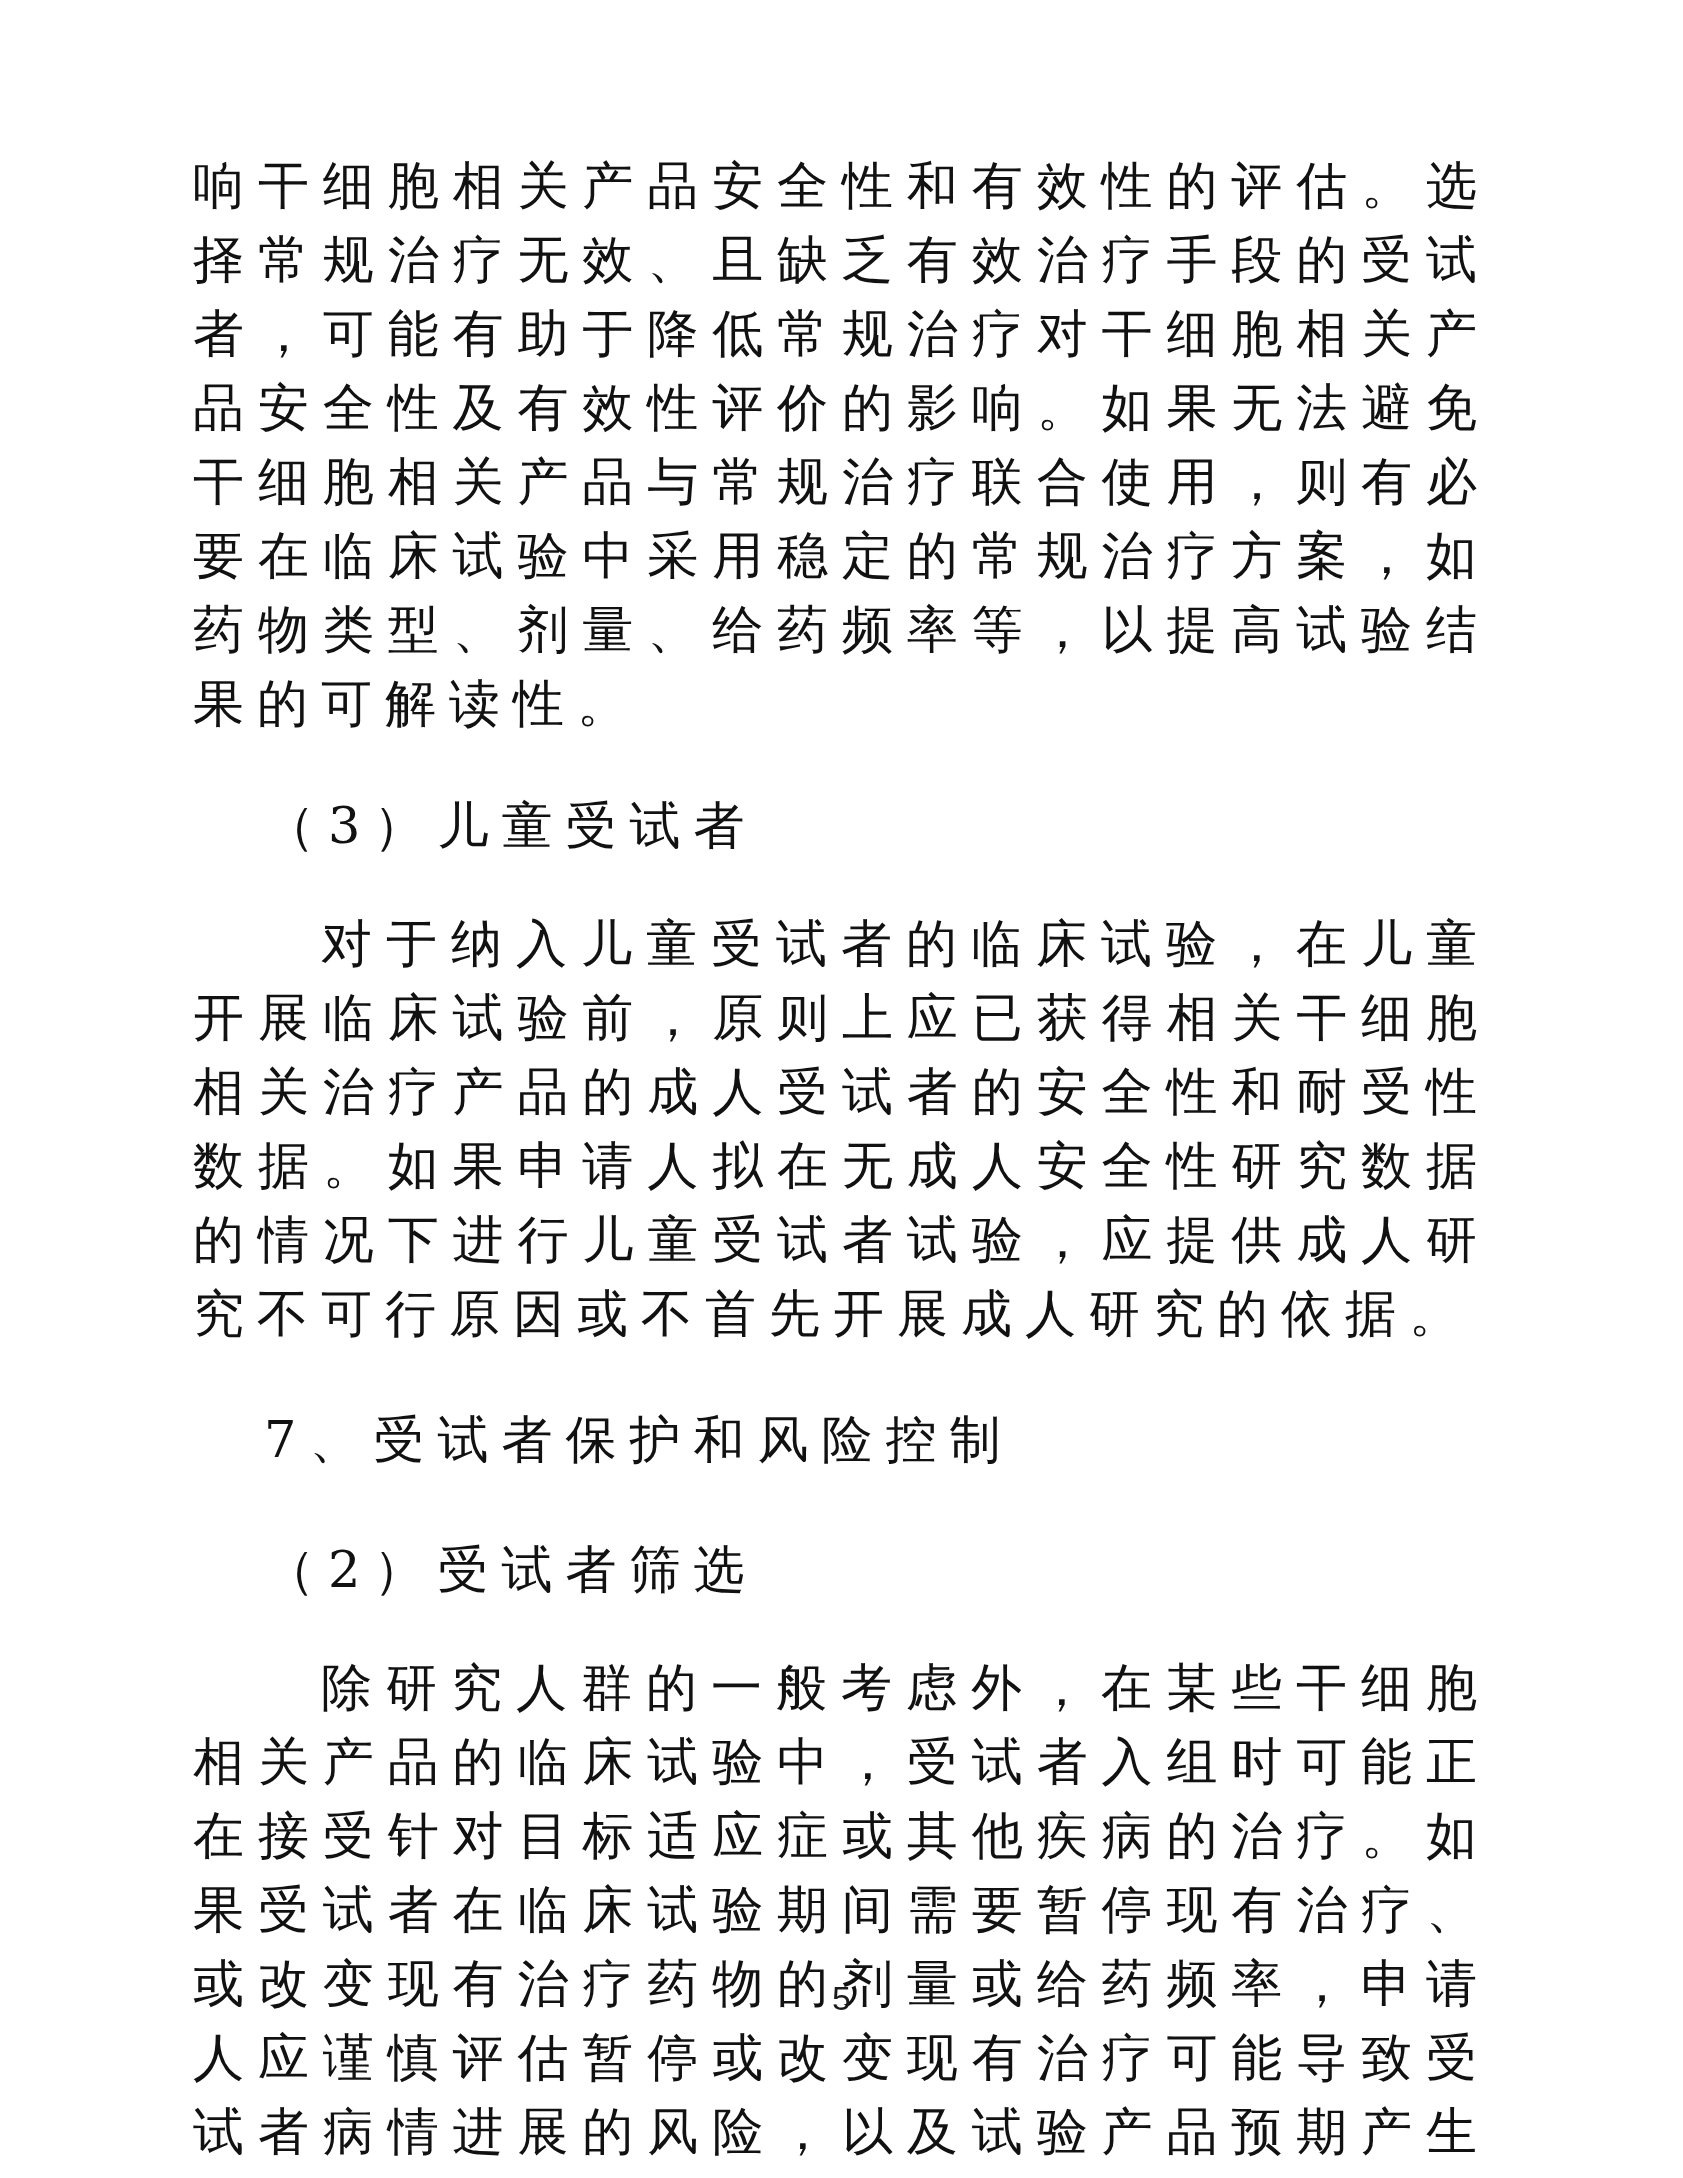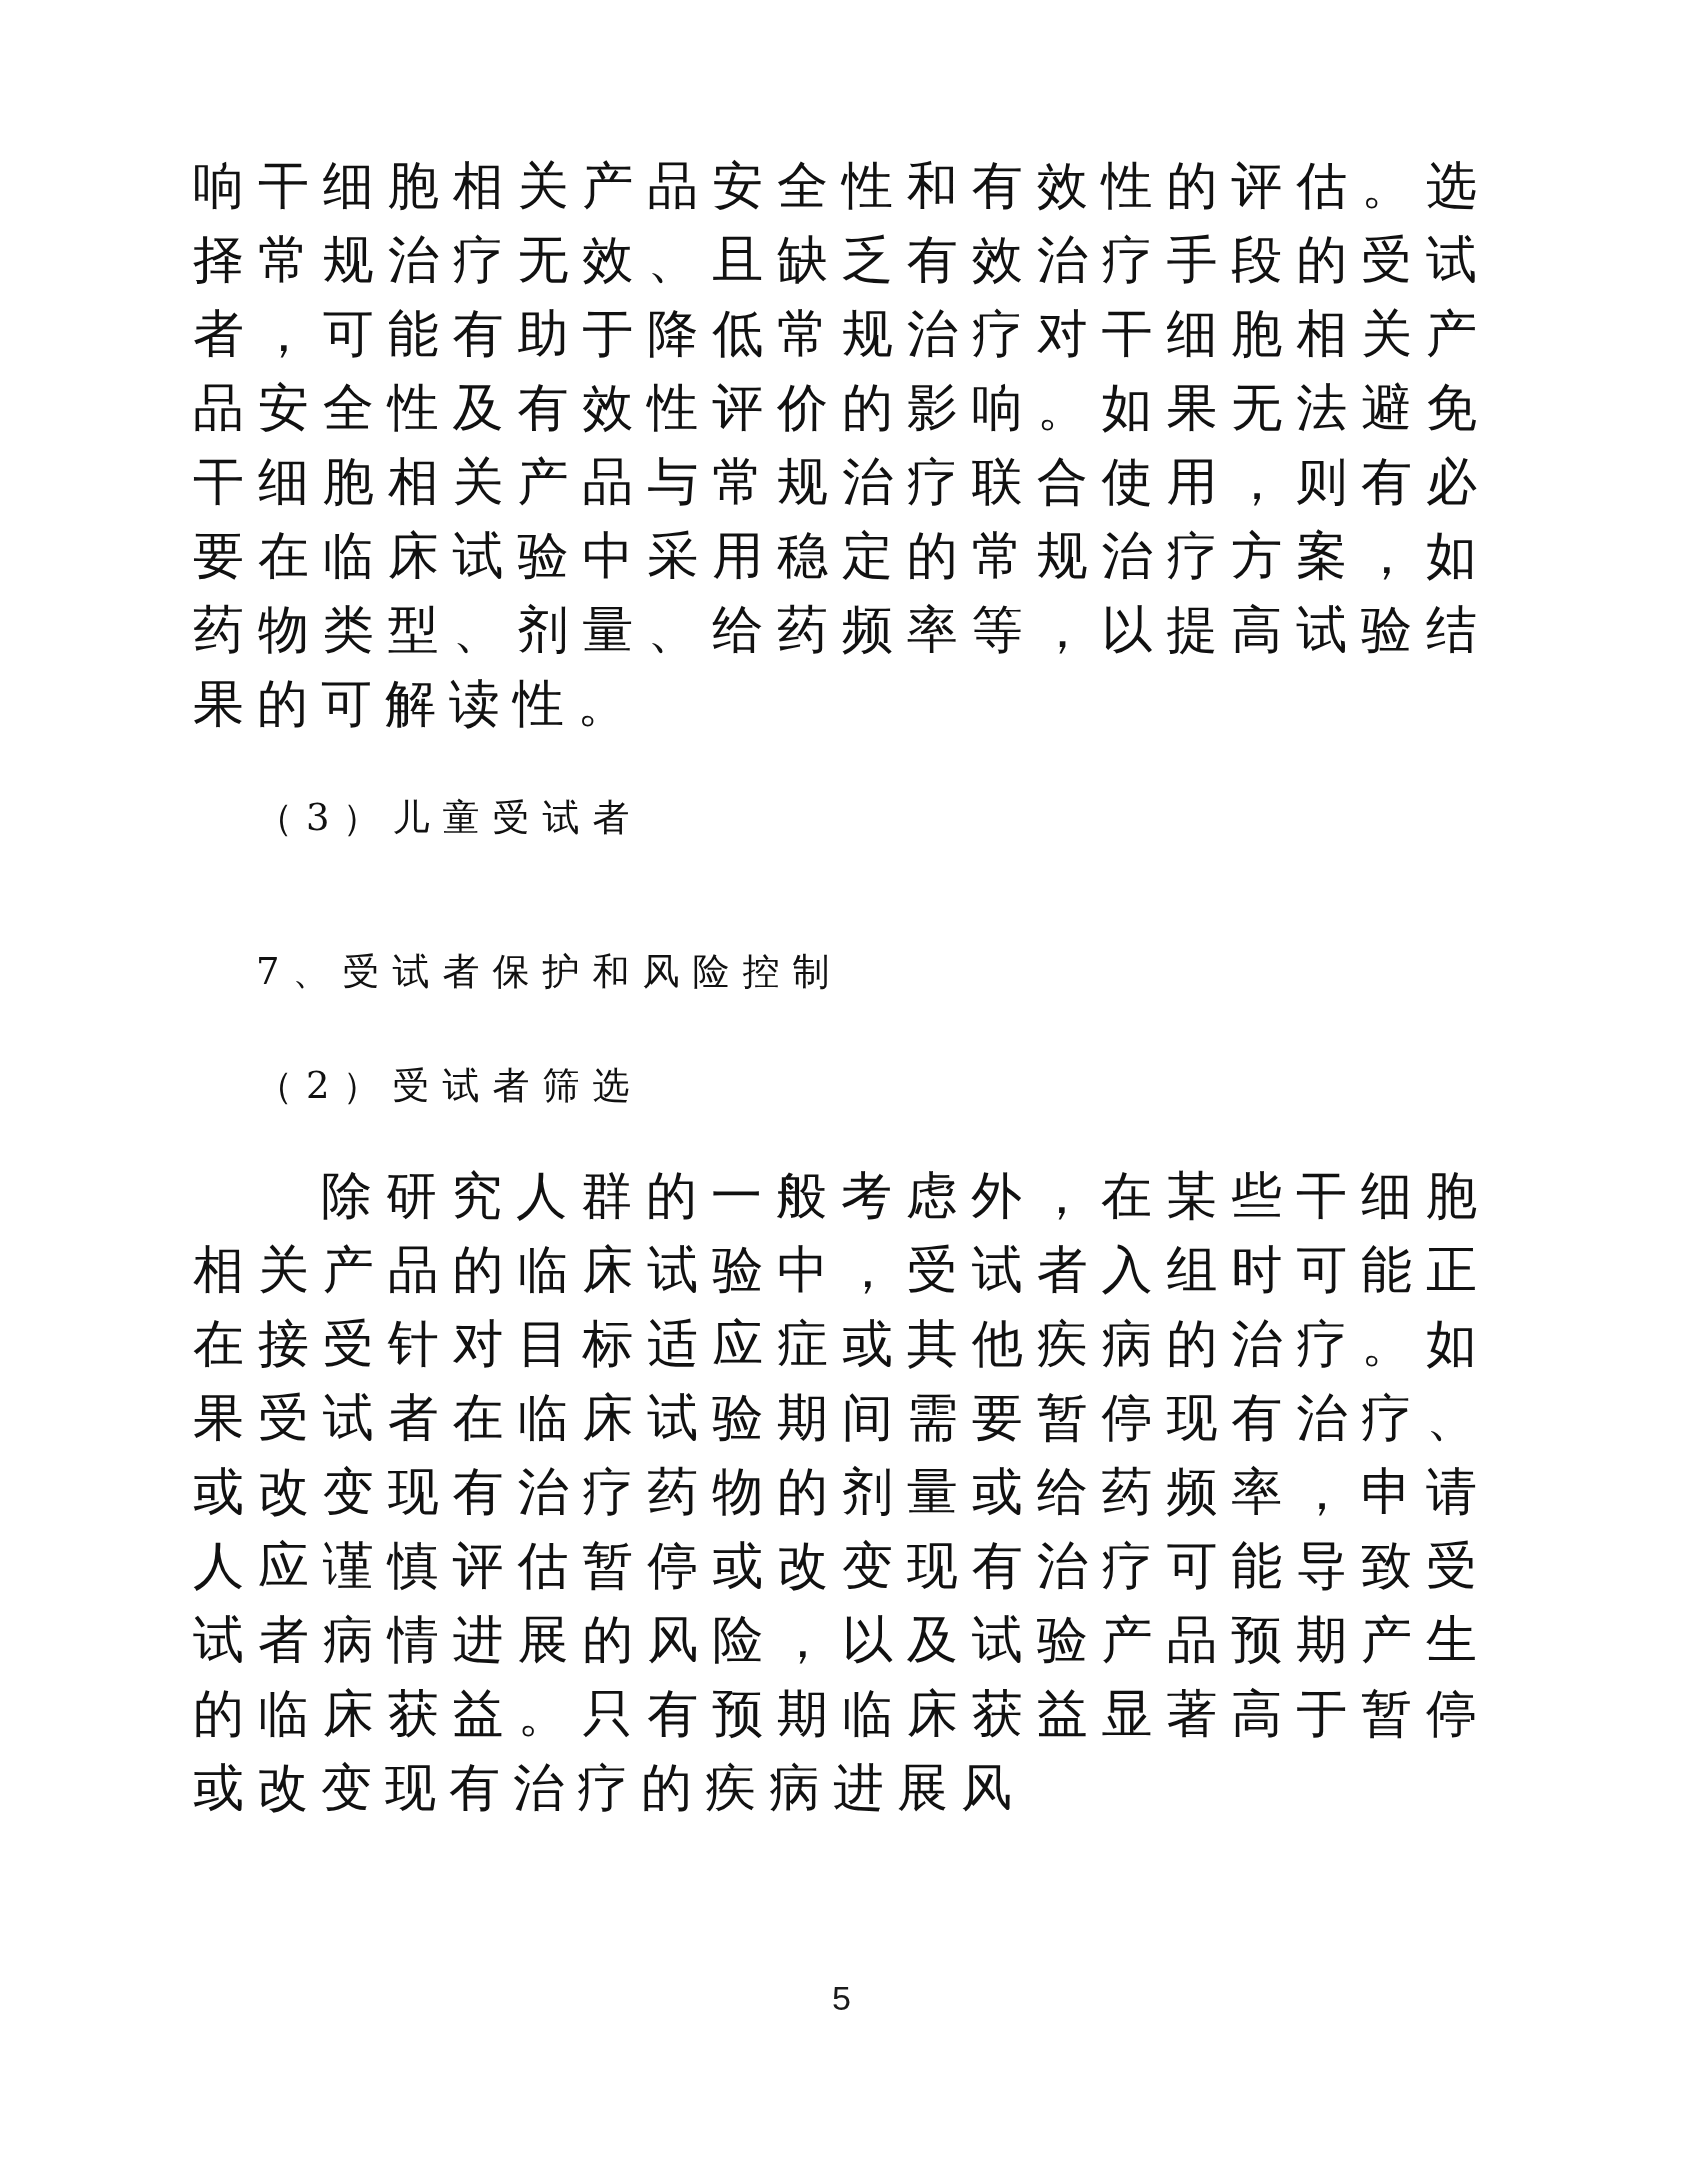--- a/index.html
+++ b/index.html
@@ -47,24 +47,24 @@
     white-space: normal;
     word-break: break-all;
   }
   .para.indent {
     text-indent: 128px;
   }
 
   
   .heading {
     font-family: "DejaVu Serif", "Liberation Serif", serif;
-    font-size: 37px;
+    font-size: 51px;
     line-height: 74px;
     letter-spacing: 13px;
-    margin: 0;
+    margin: 8px;
     padding: 0;
     color: #111111;
     font-weight: normal;
     text-indent: 63px;
   }
   .heading.sub {
     text-indent: 63px;
   }
 
   .gap-sm { height: 36px; }
@@ -92,20 +92,21 @@
   <div class="content">
 
     <p class="para">响干细胞相关产品安全性和有效性的评估。选择常规治疗无效、且缺乏有效治疗手段的受试者，可能有助于降低常规治疗对干细胞相关产品安全性及有效性评价的影响。如果无法避免干细胞相关产品与常规治疗联合使用，则有必要在临床试验中采用稳定的常规治疗方案，如药物类型、剂量、给药频率等，以提高试验结果的可解读性。</p>
 
     <div class="gap-md"></div>
 
     <h3 class="heading sub">（3）儿童受试者</h3>
 
     <div class="gap-sm"></div>
 
+    <p class="para indent">对于纳入儿童受试者的临床试验，在儿童开展临床试验前，原则上应已获得相关干细胞相关治疗产品的成人受试者的安全性和耐受性数据。如果申请人拟在无成人安全性研究数据的情况下进行儿童受试者试验，应提供成人研究不可行原因或不首先开展成人研究的依据。</p>
 
     <div class="gap-lg"></div>
 
     <h2 class="heading">7、受试者保护和风险控制</h2>
 
     <div class="gap-md"></div>
 
     <h3 class="heading sub">（2）受试者筛选</h3>
 
     <div class="gap-sm"></div>

